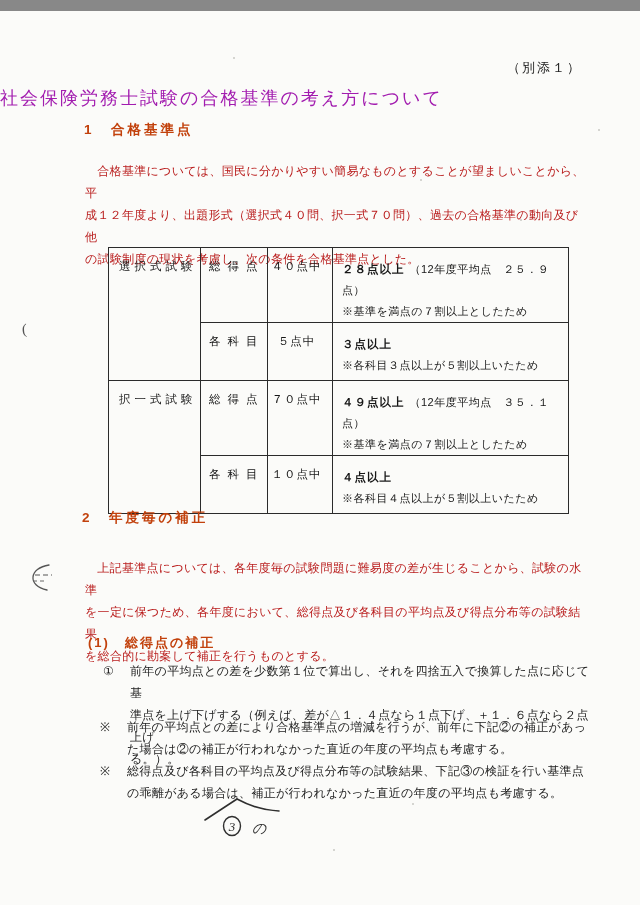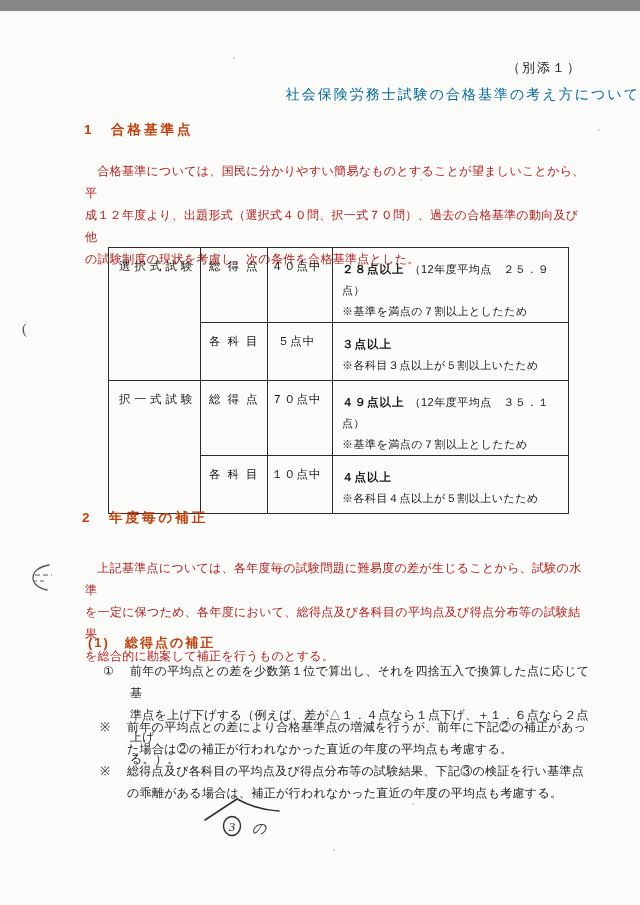--- a/index.html
+++ b/index.html
@@ -13,21 +13,21 @@
     color: #1f1f1f;
     overflow: hidden;
     padding-left: 28px;
   }
   .tag {
     position: absolute; top: 48px; right: 58px;
     font-size: 13px; letter-spacing: 2px; color: #222;
   }
   .title {
     position: absolute; top: 75px; left: 0; width: 100%;
-    text-align: right; font-size: 14px; letter-spacing: 2px; color: #0369a1;
+    text-align: left; font-size: 18px; letter-spacing: 2px; color: #a21caf;
   }
   .hd {
     position: absolute;
     font-family: "Liberation Sans", sans-serif;
     font-weight: bold; color: #c2410c;
   }
   #h-s1 { top: 110px; left: 84px; font-size: 13.5px; letter-spacing: 3px; }
   #h-s2 { top: 498px; left: 82px; font-size: 13.5px; letter-spacing: 3px; }
   #h-s2-1 { top: 623px; left: 88px; font-size: 13px; letter-spacing: 2px; }
   .para {

